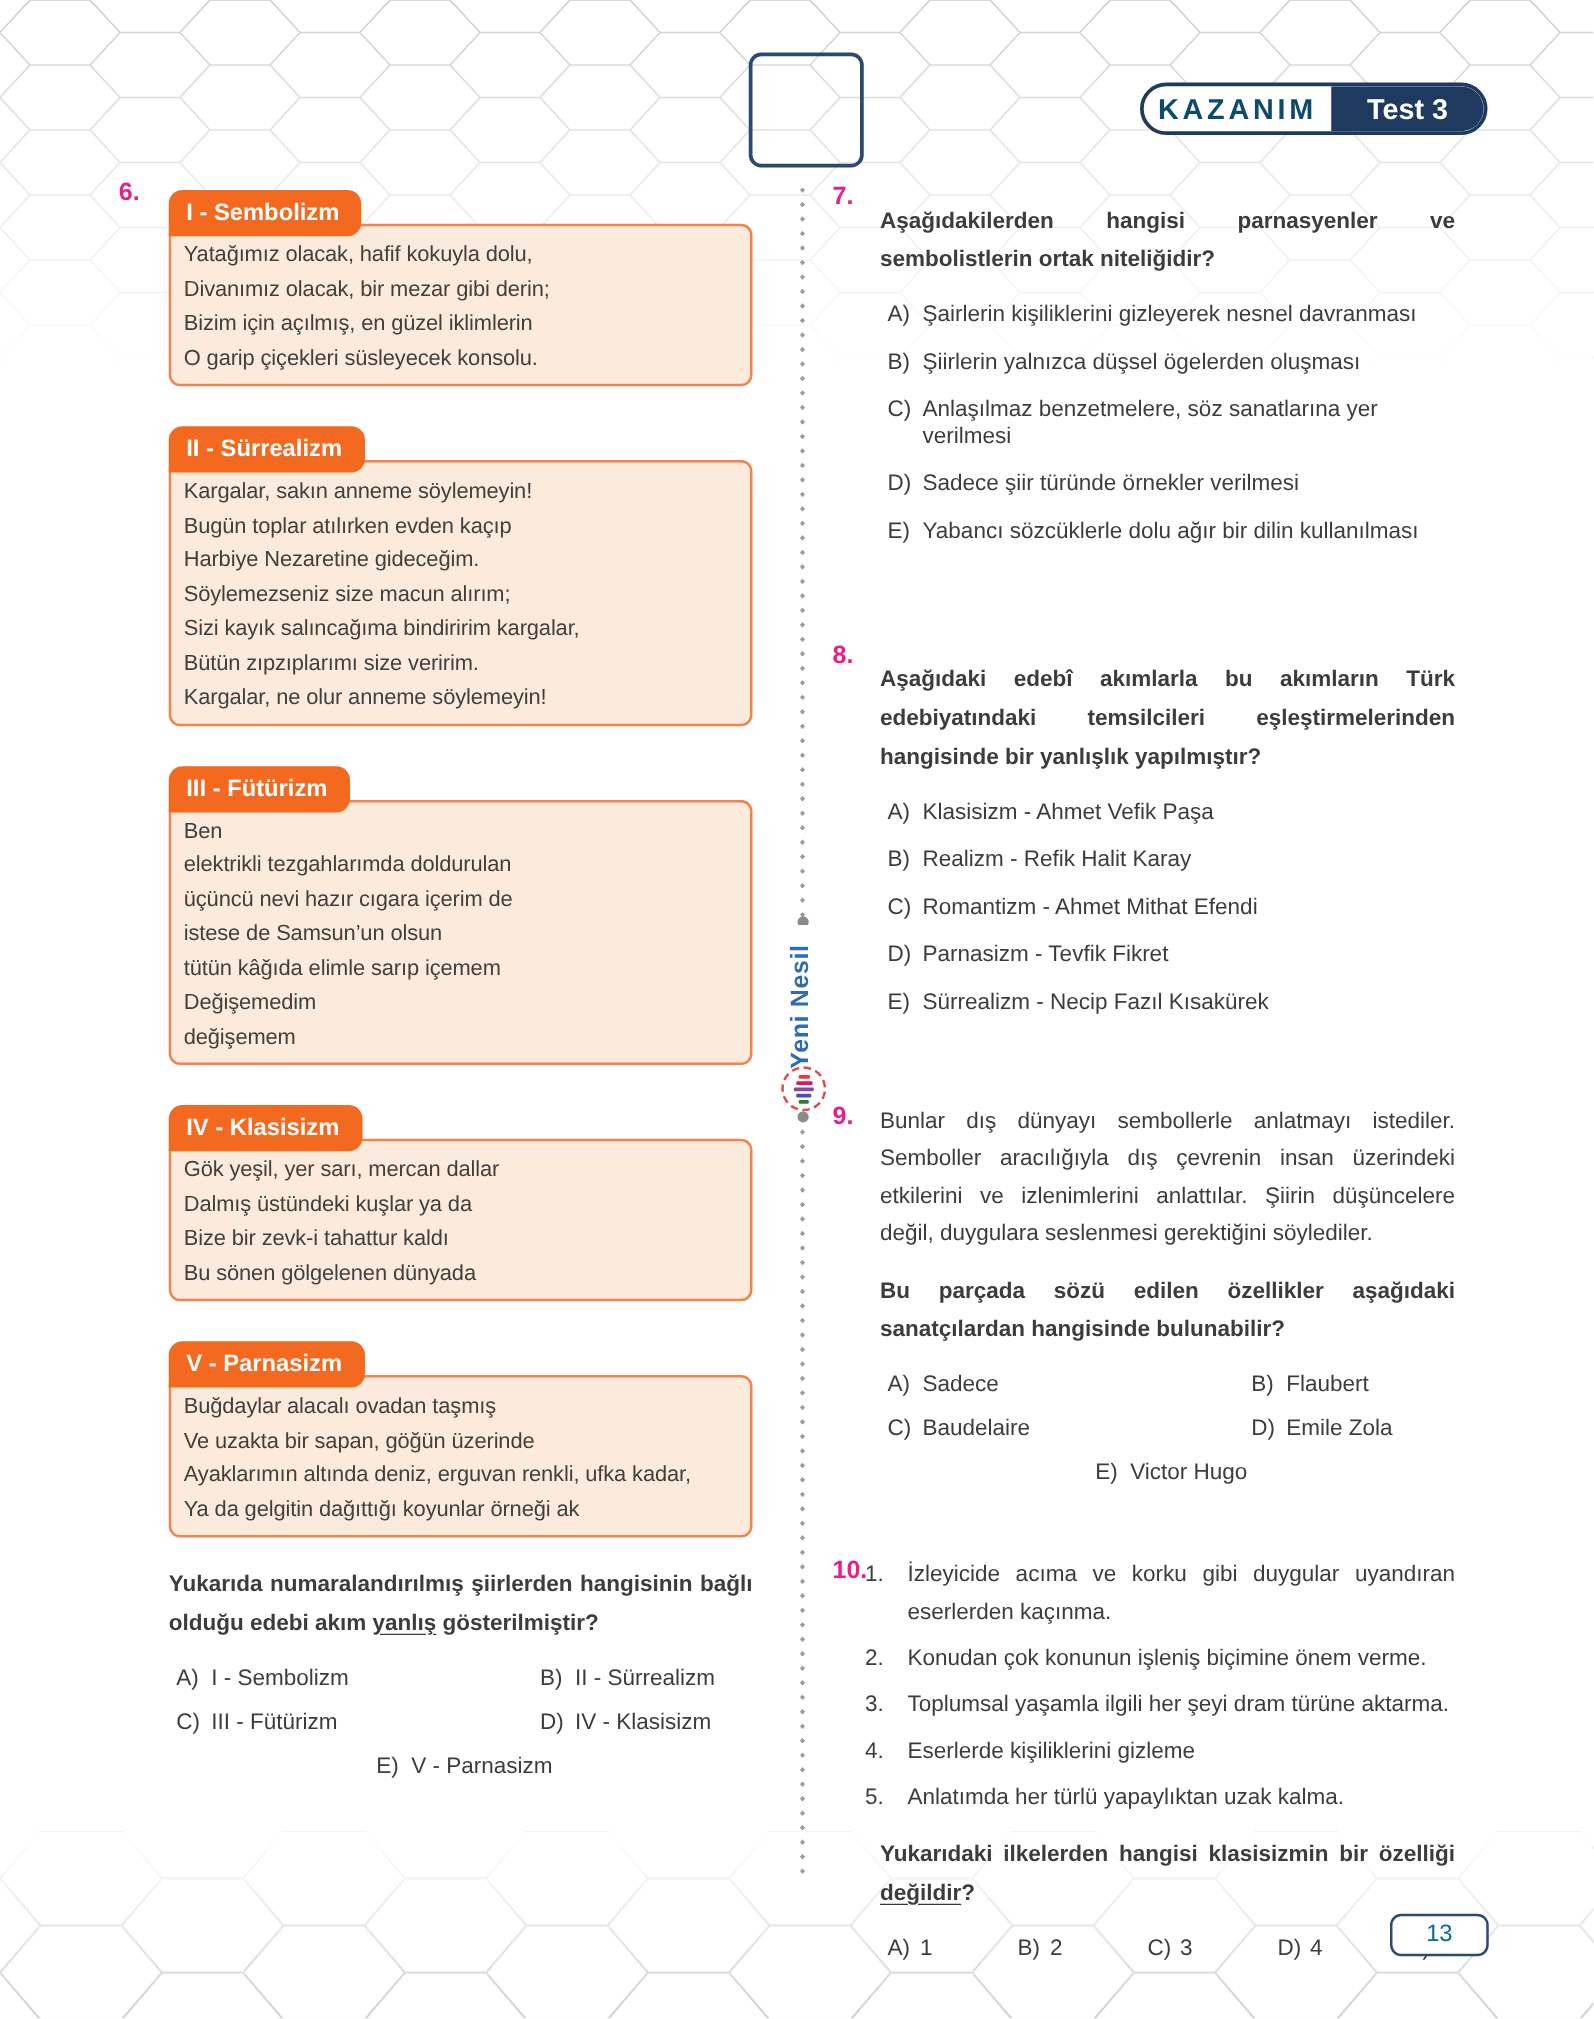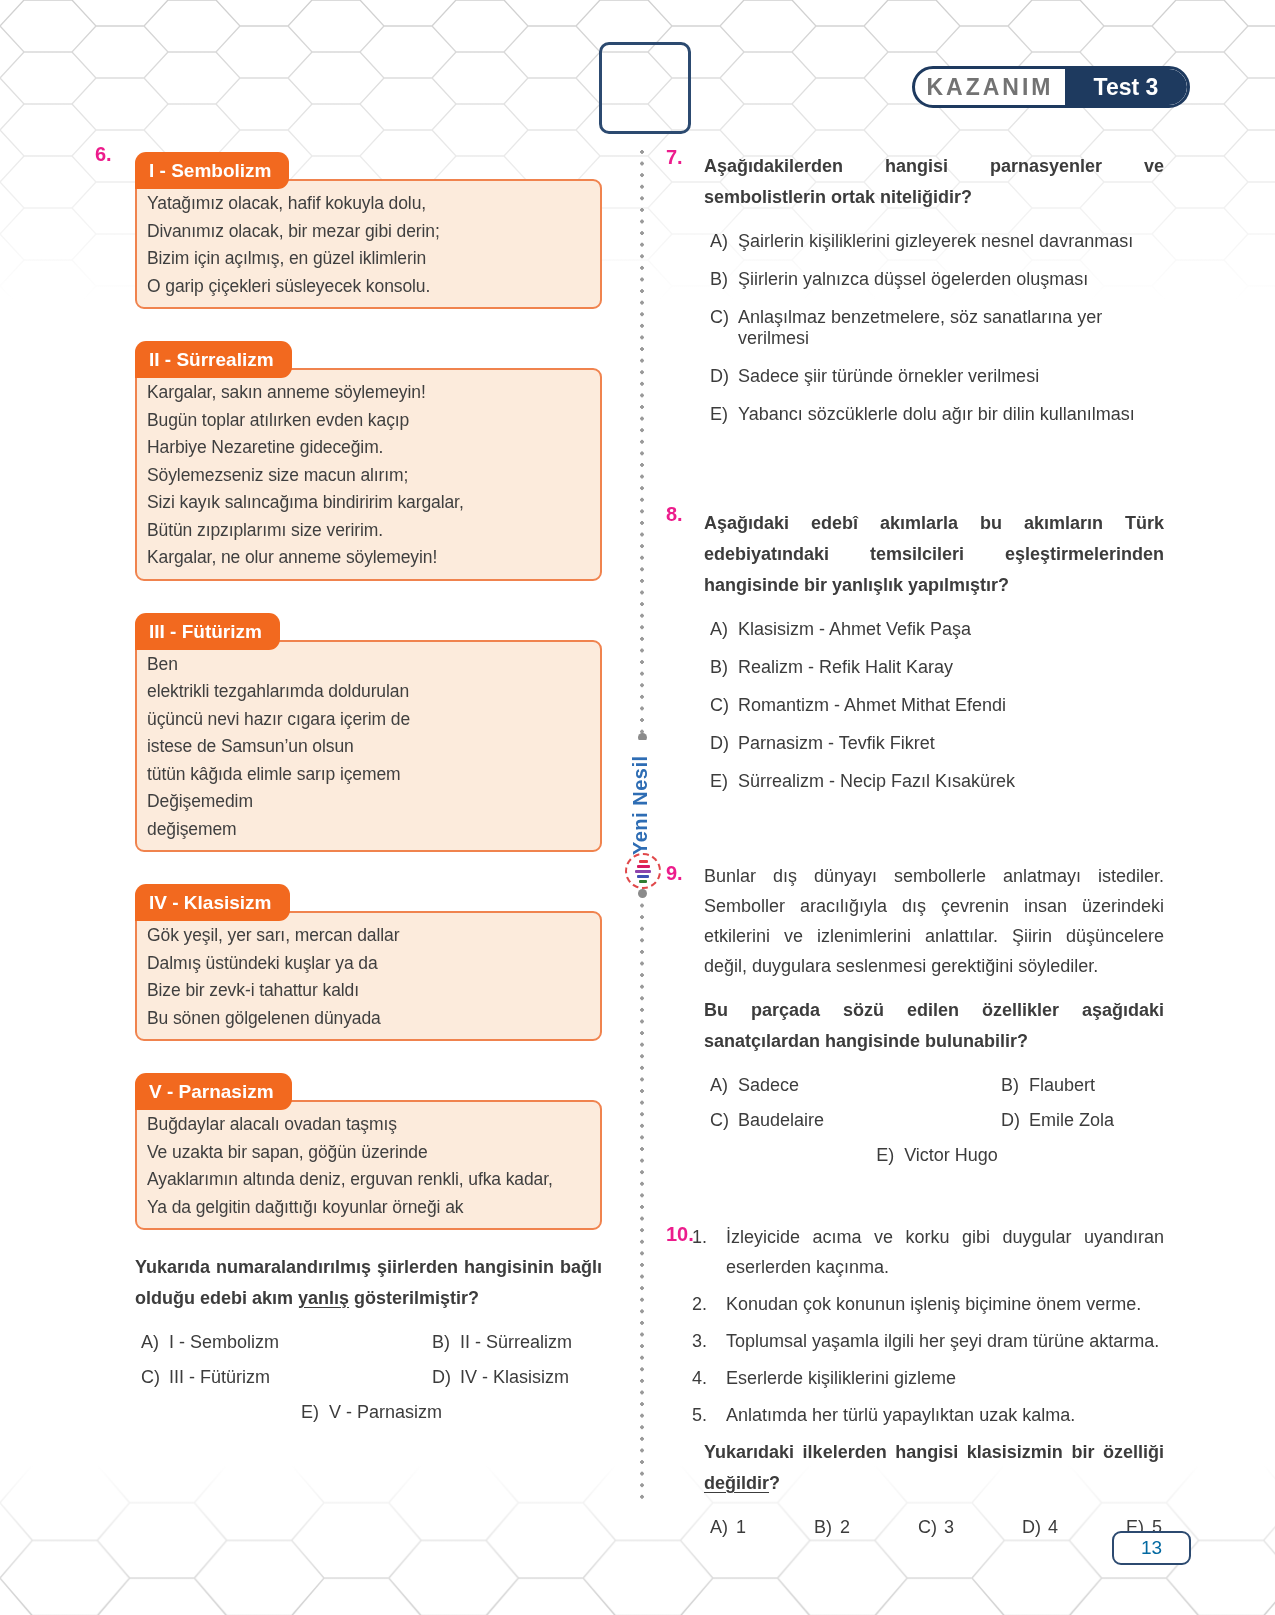--- a/index.html
+++ b/index.html
@@ -7,21 +7,21 @@
         font-family:"Liberation Sans",sans-serif;color:#3c3c3c;}
   .bg{position:absolute;left:0;pointer-events:none;}
   .bg.top{top:0;}
   .bg.bot{bottom:0;}
 
   
   .top-square{position:absolute;left:599px;top:42px;width:86px;height:86px;
               border:3px solid #2c4a70;border-radius:10px;}
   .pill{position:absolute;left:912px;top:66px;width:278px;height:42px;box-sizing:border-box;
         border:3px solid #1e3a5f;border-radius:22px;background:#fff;display:flex;overflow:hidden;}
-  .pill-left{flex:1;display:flex;align-items:center;justify-content:center;color:#737373;
+  .pill-left{flex:1;display:flex;align-items:center;justify-content:center;color:#0c4a6e;
              font-weight:bold;font-size:23px;letter-spacing:3px;}
   .pill-right{width:122px;background:#1e3a5f;color:#fff;display:flex;align-items:center;
               justify-content:center;font-weight:bold;font-size:23px;border-radius:0 18px 18px 0;}
 
   
   .divider{position:absolute;left:640px;top:150px;width:4px;height:1352px;
            background-image:radial-gradient(circle at 2px 2px,#9a9a9a 1.6px,rgba(255,255,255,0) 1.8px);
            background-size:4px 11.6px;background-repeat:repeat-y;}
   .dot-big{position:absolute;width:9px;height:9px;border-radius:50%;background:#8b8b8b;left:638px;}
   #dotA{top:733px;} #dotB{top:889px;}
@@ -46,21 +46,21 @@
   
   .poem{margin-bottom:22px;}
   .poem-tab{display:inline-block;position:relative;top:10px;z-index:2;background:#f2691f;color:#fff;
             font-weight:bold;font-size:19px;line-height:37px;height:37px;padding:0 18px 0 14px;
             border-radius:11px 11px 11px 0;}
   .poem-box{background:#fcebdc;border:2px solid #f0834e;border-radius:9px;padding:9px 10px 7px 10px;}
   .poem-line{font-size:17.5px;line-height:27.5px;color:#3f3f3f;letter-spacing:-0.1px;white-space:nowrap;}
 
   
   .para{font-size:18px;line-height:30px;text-align:justify;margin-bottom:14px;}
-  .stem{font-weight:bold;font-size:18px;line-height:31px;text-align:justify;margin-bottom:18px;margin-top:6px;}
+  .stem{font-weight:bold;font-size:18px;line-height:31px;text-align:justify;margin-bottom:18px;margin-top:16px;}
   .u{text-decoration:underline;text-underline-offset:3px;}
 
   
   .opts{padding-left:6px;}
   .opt-row{display:flex;margin-bottom:17px;font-size:18px;}
   .opt-label{flex:0 0 28px;}
   .opt-2col{display:flex;margin-bottom:14px;font-size:18px;}
   .opt-2col .cell{display:flex;}
   .opt-2col .cell:first-child{width:291px;}
   .opt-2col.center{justify-content:center;}

